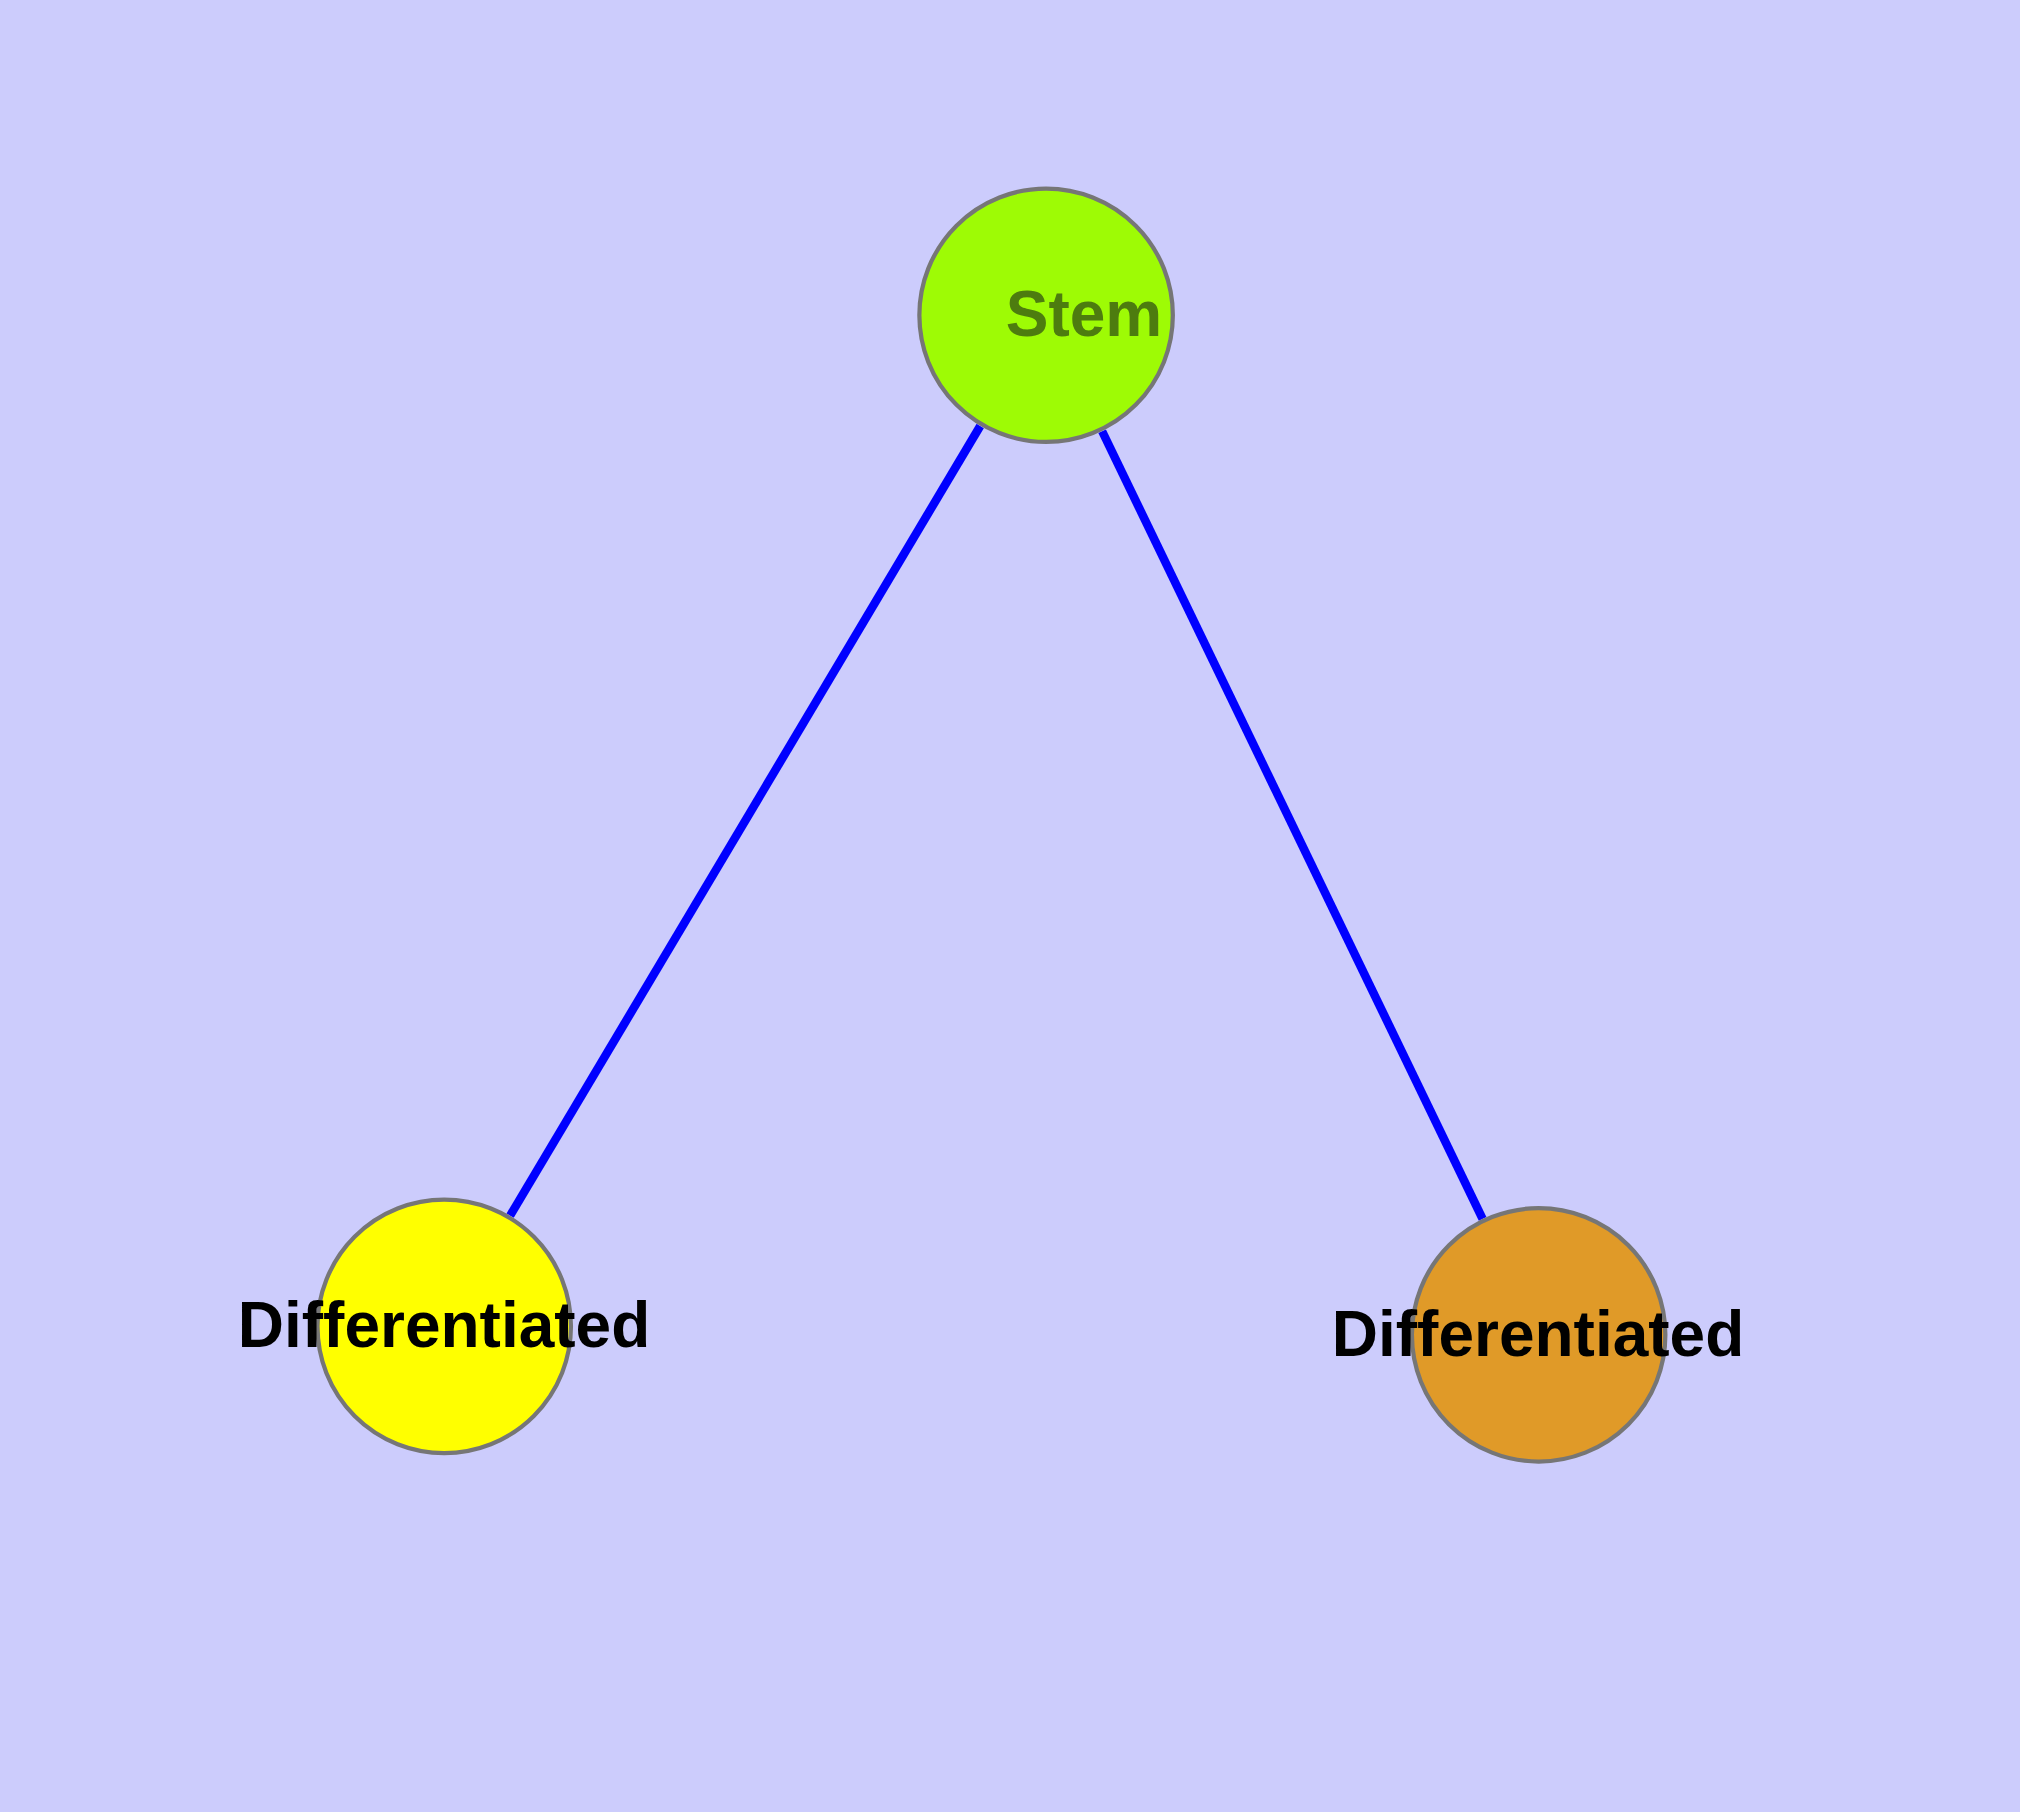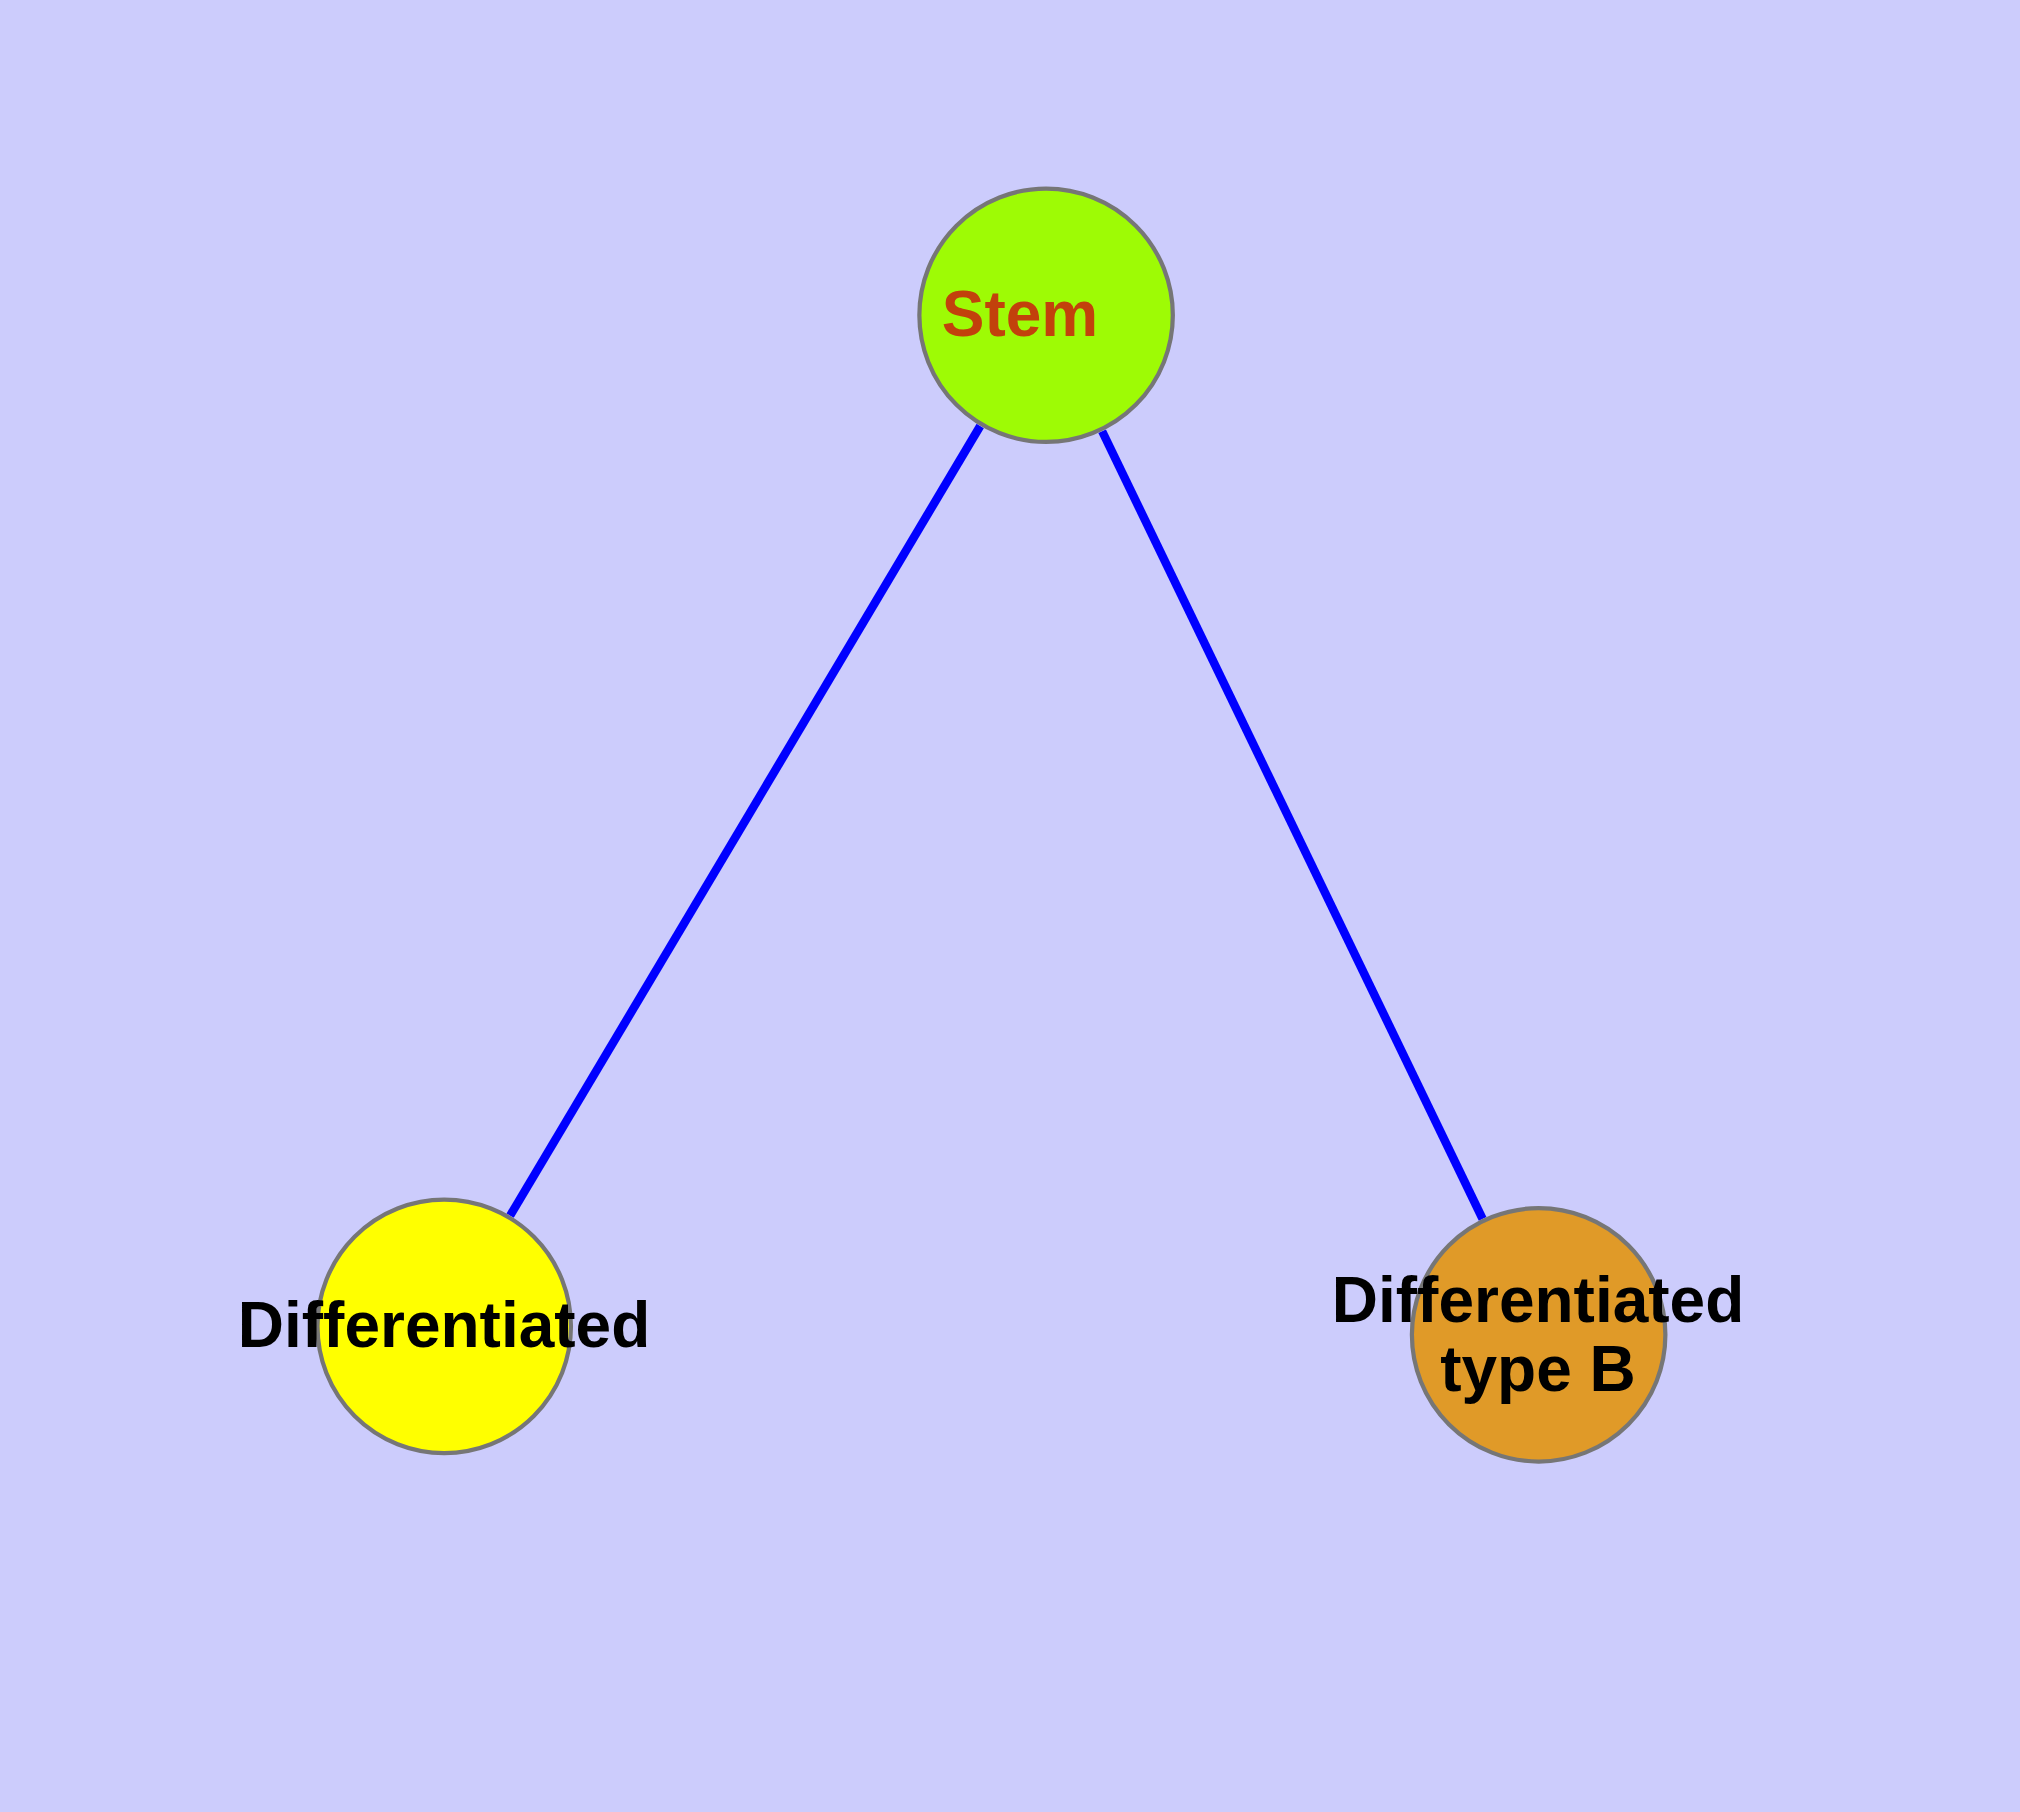--- a/index.html
+++ b/index.html
@@ -52,19 +52,19 @@
         <line x1="1300.104129671235" y1="508.8730946548976" x2="1748.895870328765" y2="1438.1269053451024" stroke="#0000ff" stroke-width="10" stroke-linecap="butt"></line>
       </g>
     <g id="nodes-layer">
         <circle cx="1234" cy="372" r="149.5" fill="#9efb05" stroke="#767676" stroke-width="5"></circle>
         <circle cx="524" cy="1565" r="149.5" fill="#ffff00" stroke="#767676" stroke-width="5"></circle>
         <circle cx="1815" cy="1575" r="149.5" fill="#e09a28" stroke="#767676" stroke-width="5"></circle>
       </g>
   </svg>
 
   <div id="labels-layer">
-      <div class="node-label" style="left: 1020px; top: 315px; font-size: 64px; color: #c2410c;"><div>Stem</div></div>
+      <div class="node-label" style="left: 1084px; top: 315px; font-size: 64px; color: #4d7c0f;"><div>Stem</div></div>
       <div class="node-label" style="left: 444px; top: 1326px; font-size: 64px; color: rgb(0, 0, 0);"><div>Differentiated</div></div>
-      <div class="node-label" style="left: 1538px; top: 1335px; font-size: 64px; color: rgb(0, 0, 0);"><div>Differentiated</div><div>type B</div></div>
+      <div class="node-label" style="left: 1538px; top: 1335px; font-size: 64px; color: rgb(0, 0, 0);"><div>Differentiated</div></div>
     </div>
 
 </div>
 
 
 </body></html>

